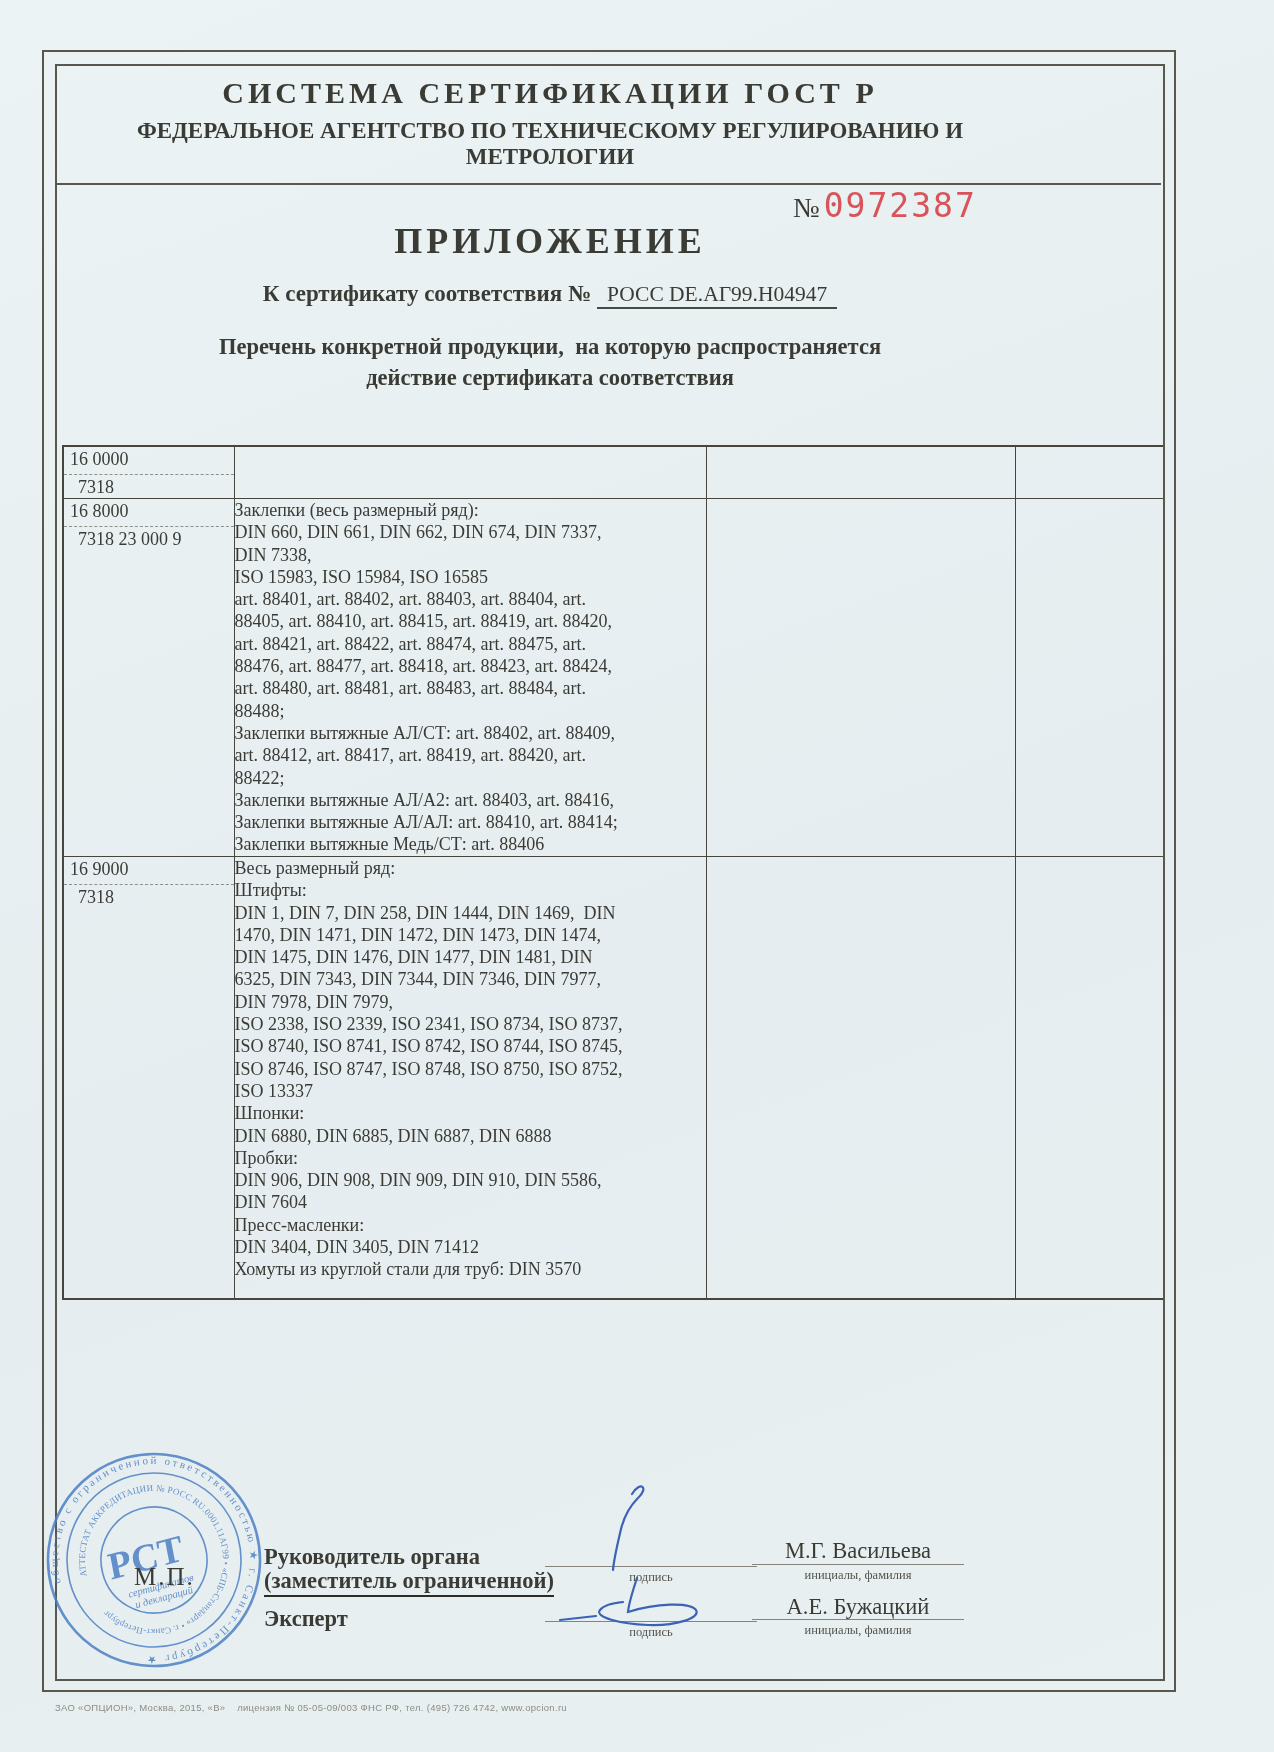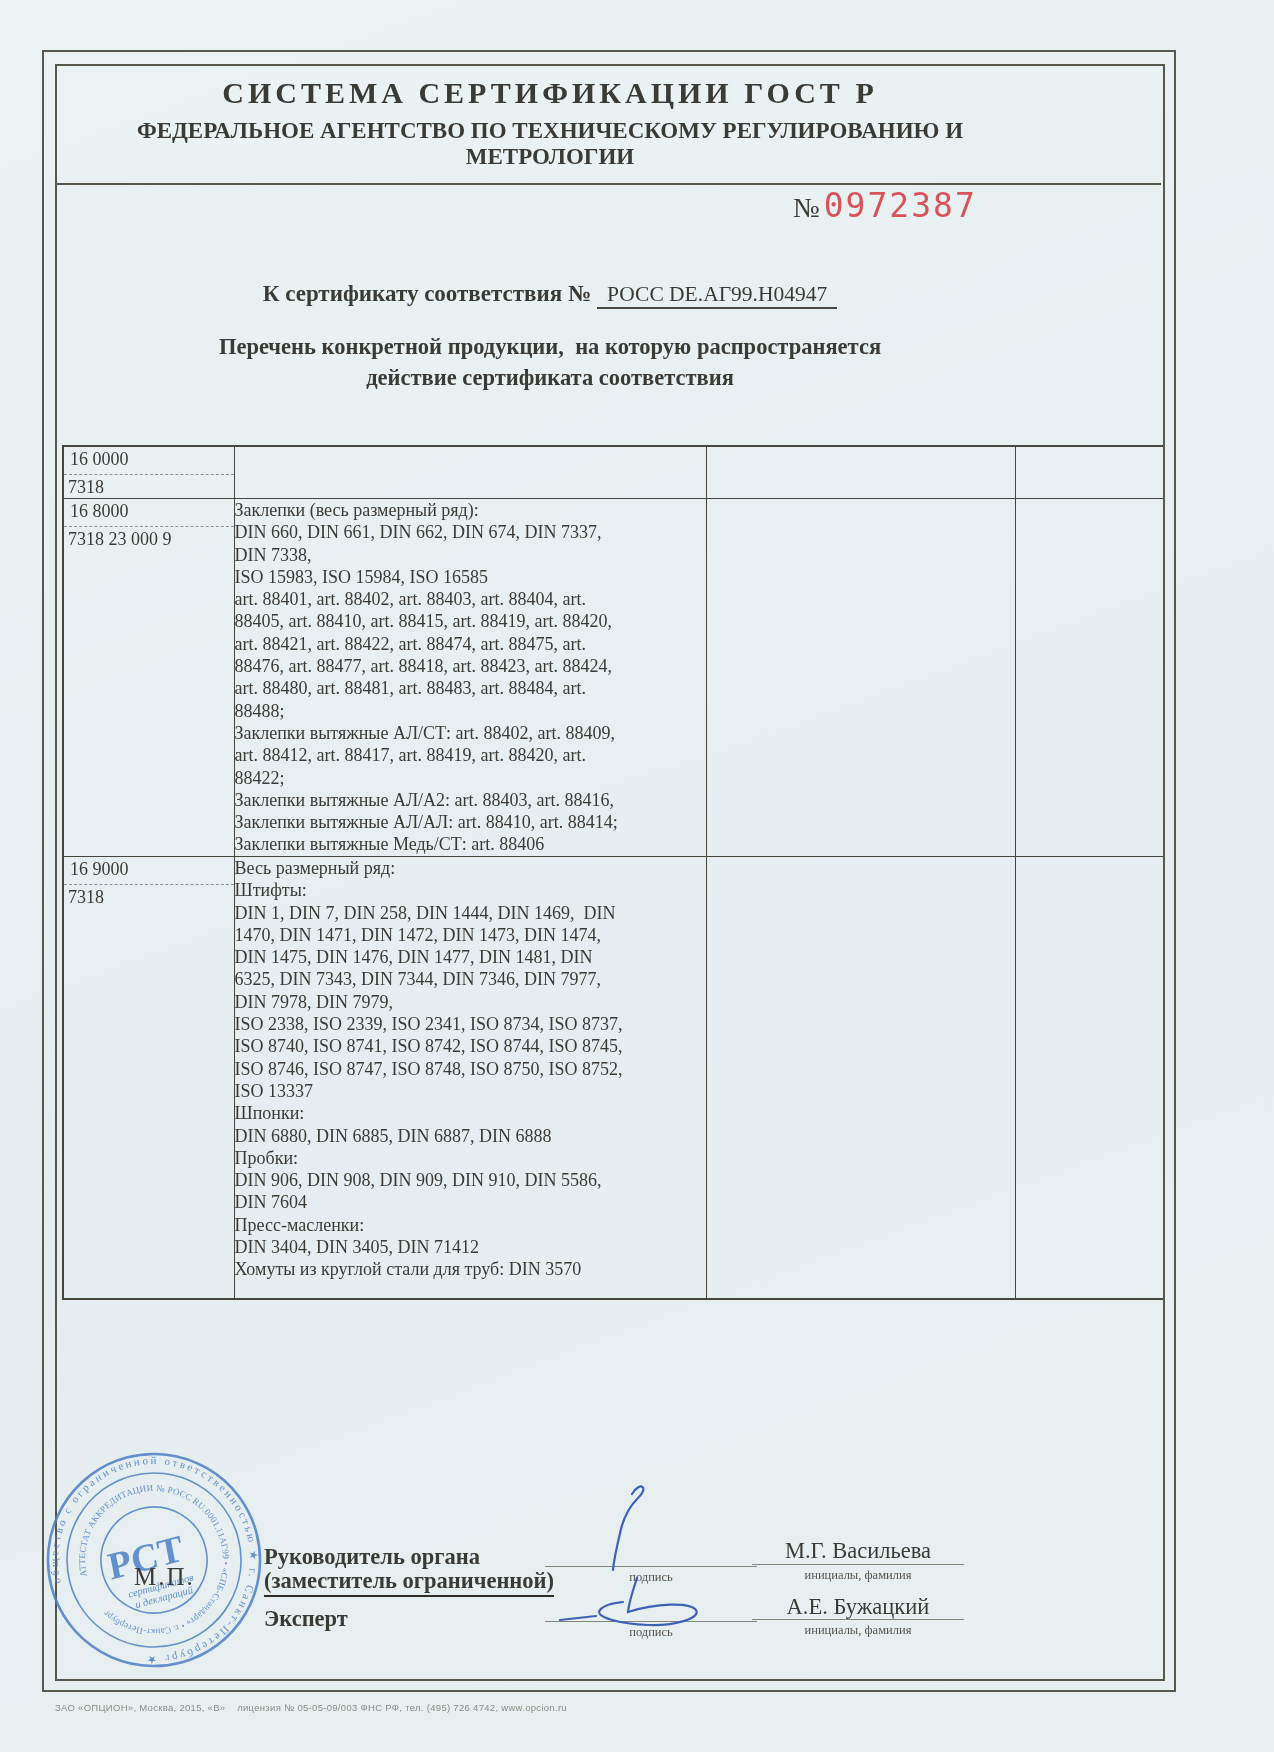--- a/index.html
+++ b/index.html
@@ -27,21 +27,21 @@
   table.products th,table.products td{border:1.6px solid #46463f;padding:0;vertical-align:top;}
   table.products .no-right{border-right:none;}
   tr.hdr{height:118px;}
   .h1cell{vertical-align:top;}
   .h1top{height:58px;border-bottom:1.6px solid #46463f;display:flex;align-items:center;padding-left:11px;font-size:19px;font-weight:700;text-align:left;}
   .h1bot{height:56px;display:flex;align-items:center;padding-left:7px;font-size:19px;font-weight:700;text-align:left;}
   .hmid{text-align:center;vertical-align:middle;font-size:19px;font-weight:700;line-height:27px;white-space:pre-line;}
   tr.rA{height:49px;} tr.rB{height:358px;} tr.rC{height:442px;}
   td.code{font-size:18px;}
   .codeTop{min-height:24px;border-bottom:1.4px dashed #90908a;padding:2px 4px 1px 6px;}
-  .codeBot{padding:2px 4px 0 4px;}
+  .codeBot{padding:2px 4px 0 14px;}
   td.product{font-size:18px;line-height:22.3px;padding:2px 4px 0 9px;white-space:pre-wrap;}
   .role1a{position:absolute;left:264px;top:1544px;font-size:22.5px;font-weight:700;}
   .role1b{position:absolute;left:264px;top:1568px;font-size:22.5px;font-weight:700;border-bottom:2.5px solid #2c2c27;padding-bottom:1px;}
   .role2{position:absolute;left:264px;top:1606px;font-size:22.5px;font-weight:700;}
   .sig-line{position:absolute;width:212px;height:0;border-bottom:1.5px solid #85857c;}
   .small-cap{position:absolute;width:212px;text-align:center;font-size:12.5px;color:#55554e;}
   .sigline1{left:545px;top:1566px;} .sigcap1{left:545px;top:1570px;}
   .sigline2{left:545px;top:1621px;} .sigcap2{left:545px;top:1625px;}
   .name{position:absolute;left:752px;width:212px;text-align:center;font-size:22.5px;white-space:nowrap;}
   .name1{top:1538px;} .nameline1{left:752px;top:1564px;} .namecap1{left:752px;top:1568px;}
@@ -61,20 +61,21 @@
   <div class="header-sep"></div>
 
   <div class="center-block title2">ФЕДЕРАЛЬНОЕ АГЕНТСТВО ПО ТЕХНИЧЕСКОМУ РЕГУЛИРОВАНИЮ И МЕТРОЛОГИИ</div>
   <div class="center-block title1">СИСТЕМА СЕРТИФИКАЦИИ ГОСТ Р</div>
 
   <div class="form-number">
     <span class="no-sign">№</span>
     <span class="no-digits">0972387</span>
   </div>
 
+  <div class="center-block doc-title">ПРИЛОЖЕНИЕ</div>
 
   <div class="center-block cert-line">
     <span>К сертификату соответствия №</span><span class="cert-num">РОСС DE.АГ99.Н04947</span>
   </div>
 
   <div class="center-block subtitle">
     <div>Перечень конкретной продукции,  на которую распространяется</div>
     <div>действие сертификата соответствия</div>
   </div>
 

